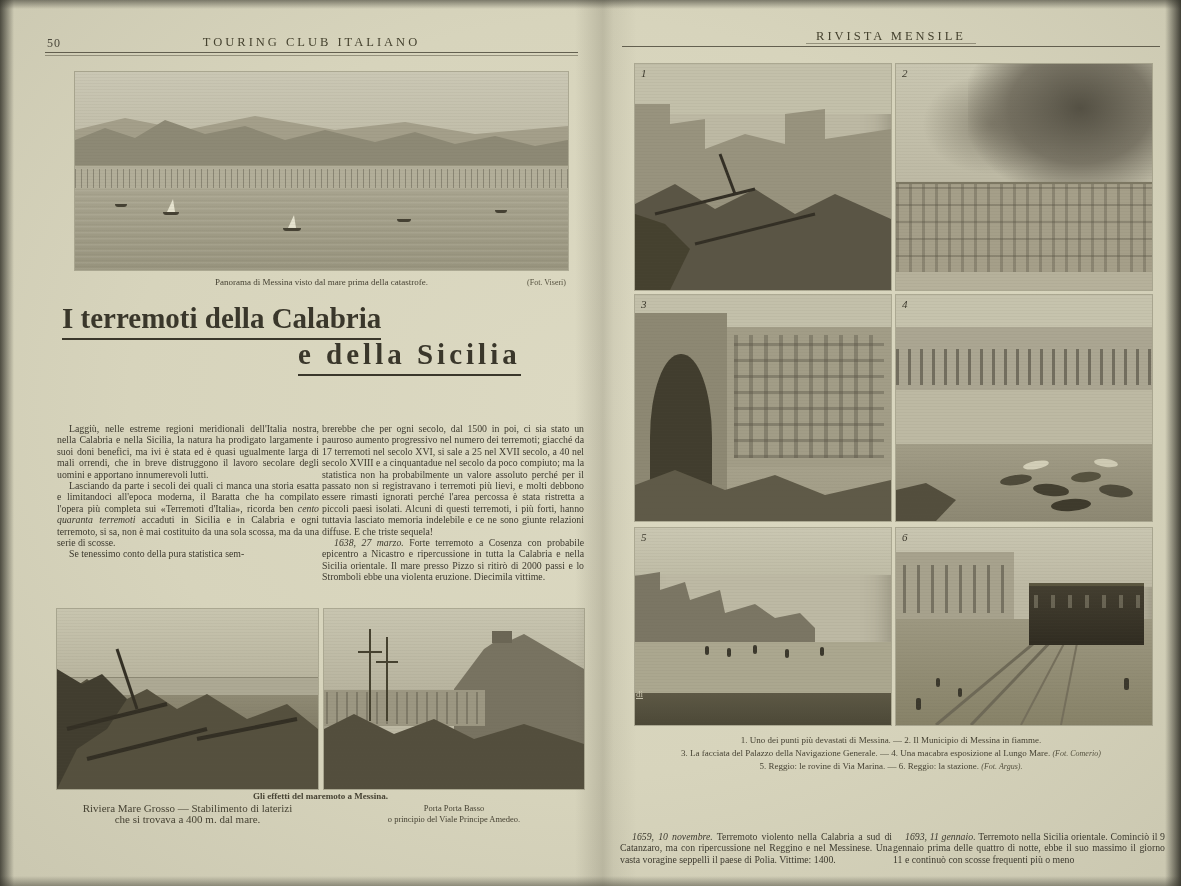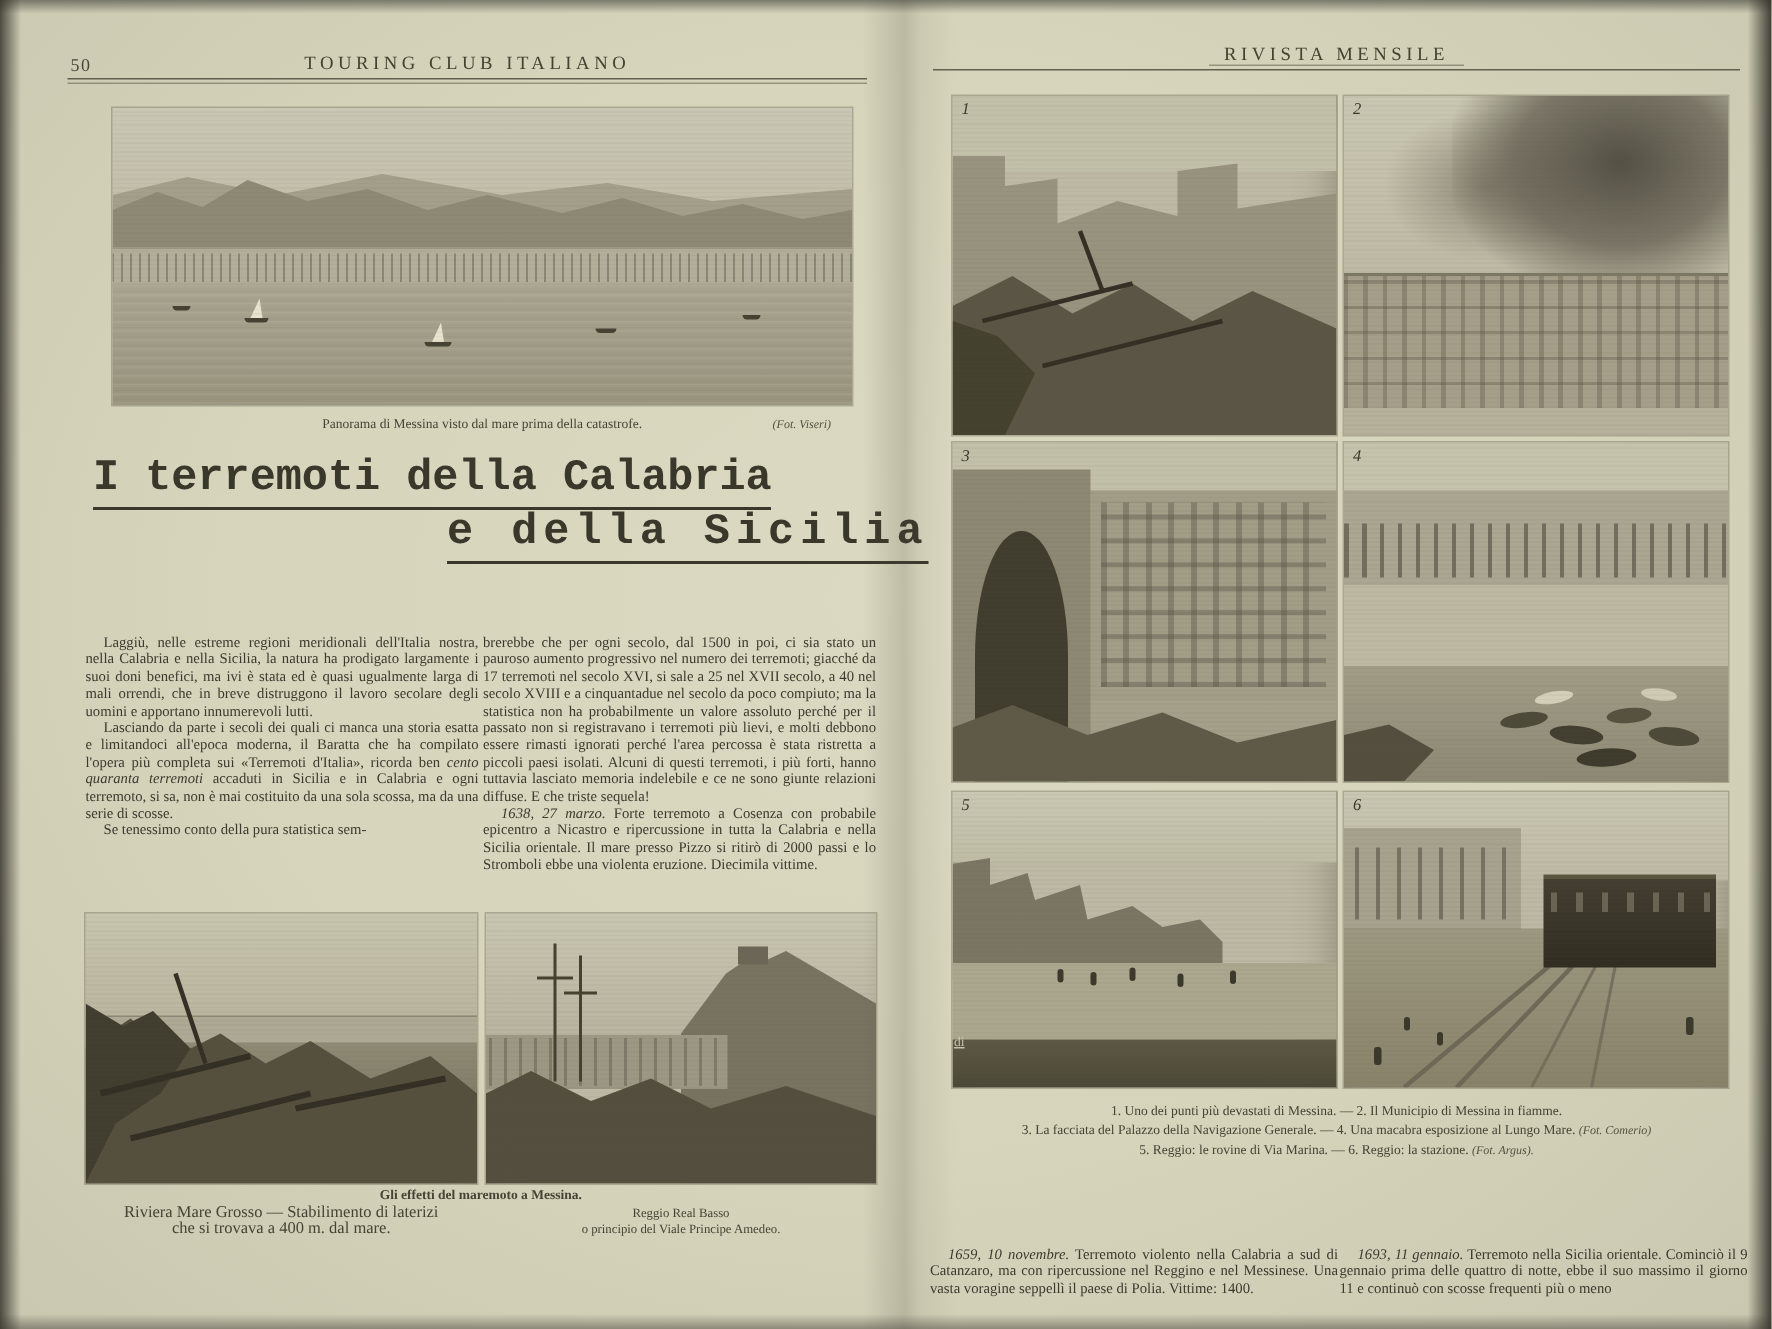--- a/index.html
+++ b/index.html
@@ -16,33 +16,33 @@
   #gutter{left:575px;top:0;width:62px;height:886px;
           background:linear-gradient(to right, rgba(0,0,0,0) 0%, rgba(80,76,60,.20) 45%, rgba(80,76,60,.08) 62%, rgba(0,0,0,0) 100%);}
 
   
   .hdr-num{position:absolute;font-size:12px;letter-spacing:1px;color:#4a473a;}
   .hdr-title{position:absolute;text-align:center;font-size:12.5px;letter-spacing:3px;color:#45422f;}
   .hdr-rule{position:absolute;height:1px;background:rgba(70,66,52,.8);}
   .hdr-rule2{position:absolute;height:1px;background:rgba(70,66,52,.45);}
 
   
-  .art-title{position:absolute;font-family:Liberation Mono, monospace;font-weight:bold;
+  .art-title{position:absolute;font-family:Liberation Serif, serif;font-weight:bold;
              font-size:29px;color:#3a372b;border-bottom:2px solid #3a372b;padding-bottom:3px;white-space:nowrap;text-align:center;}
 
   
   .col{position:absolute;font-size:9.8px;line-height:11.4px;text-align:justify;color:#3c392e;margin-top:42px;}
   .col p{margin:0;text-indent:12px;}
   .col p.noindent{text-indent:0;}
   .ital{font-style:italic;}
 
   
   .cap{position:absolute;text-align:center;font-size:9px;color:#474334;line-height:10.5px;}
   .cap .credit{font-size:8px;font-style:italic;color:#55513f;}
-  .cap-credit-abs{position:absolute;right:14px;top:1px;font-size:8px;font-style:italic;color:#55513f;}
+  .cap-credit-abs{position:absolute;right:2px;top:1px;font-size:8px;color:#55513f;}
 
   
   .ph{position:absolute;overflow:hidden;background:#bdb9a4;
       box-shadow:inset 0 0 28px rgba(55,50,38,.38), 0 0 0 1px rgba(90,85,66,.35);}
   .ph::after{content:"";position:absolute;inset:0;pointer-events:none;
       background:repeating-linear-gradient(0deg, rgba(90,85,68,.05) 0 1px, rgba(0,0,0,0) 1px 3px);}
   .layer{position:absolute;}
   .ph-num{position:absolute;top:3px;left:6px;font-size:11px;font-style:italic;color:#3c392d;z-index:5;}
   .wm{position:absolute;left:1px;bottom:26px;font-size:9px;color:rgba(215,211,188,.85);z-index:5;text-decoration:underline;}
   .dot{position:absolute;width:4px;height:9px;background:#3b382c;border-radius:2px;}
@@ -194,21 +194,21 @@
         <polygon points="0,180 0,120 30,105 70,125 110,110 150,130 200,115 260,135 260,180" fill="#534e3d"></polygon>
       </svg>
     </figure>
 
     <div class="cap" style="left:57px;top:791px;width:527px;font-weight:bold;">Gli effetti del maremoto a Messina.</div>
     <div class="cap" style="left:57px;top:803px;width:261px;font-size:11px;">
       <span style="display:block;">Riviera Mare Grosso — Stabilimento di laterizi</span>
       <span style="display:block;">che si trovava a 400 m. dal mare.</span>
     </div>
     <div class="cap" style="left:324px;top:803px;width:260px;font-size:8.5px;">
-      <span style="display:block;">Reggio Real Basso</span>
+      <span style="display:block;">Porta Porta Basso</span>
       <span style="display:block;text-align:center;">o principio del Viale Principe Amedeo.</span>
     </div>
   </div>
 
   <div>
 
     <div class="hdr-title" style="left:622px;top:29px;width:538px;">RIVISTA MENSILE</div>
     <div class="hdr-num" style="left:1135px;top:31px;margin-top:48px;">51</div>
     <div class="hdr-rule" style="left:622px;top:46px;width:538px;"></div>
     <div class="hdr-rule2" style="left:806px;top:43px;width:170px;"></div>

